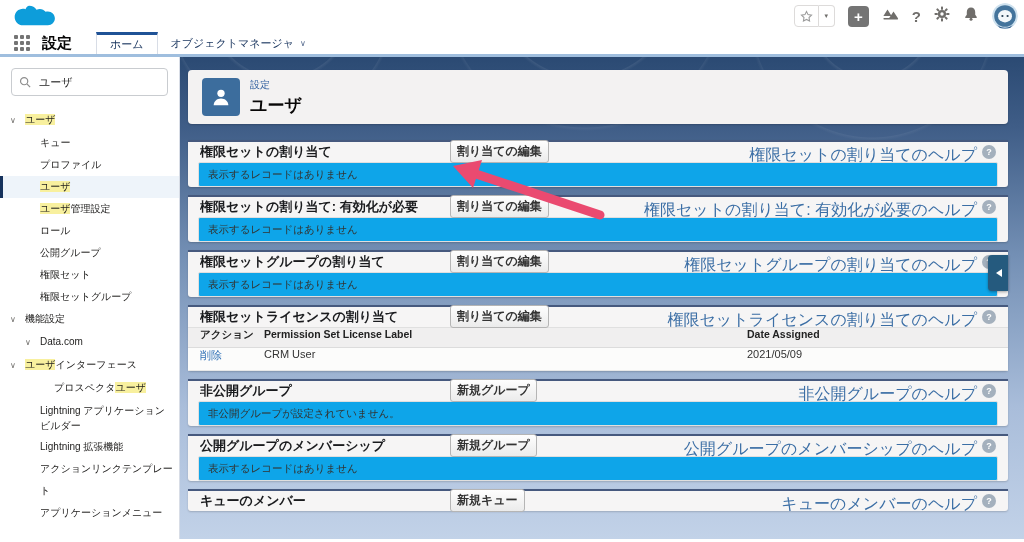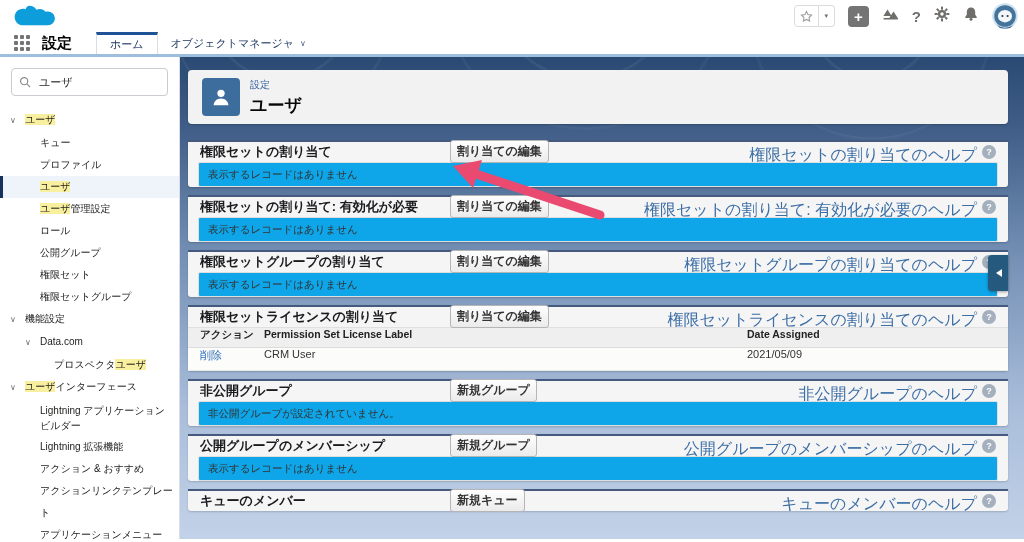--- a/index.html
+++ b/index.html
@@ -219,25 +219,24 @@
     <div class="tree-item lvl1"><span class="t-pre">キュー</span><span class="t-hl"></span><span class="t-post"></span></div>
     <div class="tree-item lvl1"><span class="t-pre">プロファイル</span><span class="t-hl"></span><span class="t-post"></span></div>
     <div class="tree-item lvl1 selected"><span class="t-pre"></span><span class="t-hl">ユーザ</span><span class="t-post"></span></div>
     <div class="tree-item lvl1"><span class="t-pre"></span><span class="t-hl">ユーザ</span><span class="t-post">管理設定</span></div>
     <div class="tree-item lvl1"><span class="t-pre">ロール</span><span class="t-hl"></span><span class="t-post"></span></div>
     <div class="tree-item lvl1"><span class="t-pre">公開グループ</span><span class="t-hl"></span><span class="t-post"></span></div>
     <div class="tree-item lvl1"><span class="t-pre">権限セット</span><span class="t-hl"></span><span class="t-post"></span></div>
     <div class="tree-item lvl1"><span class="t-pre">権限セットグループ</span><span class="t-hl"></span><span class="t-post"></span></div>
     <div class="tree-item lvl0 has-caret"><span class="caret">∨</span><span class="t-pre">機能設定</span><span class="t-hl"></span><span class="t-post"></span></div>
     <div class="tree-item lvl1 has-caret"><span class="caret">∨</span><span class="t-pre">Data.com</span><span class="t-hl"></span><span class="t-post"></span></div>
+    <div class="tree-item lvl0 has-caret"><span class="caret">∨</span><span class="t-pre"></span><span class="t-hl">ユーザ</span><span class="t-post">インターフェース</span></div>
     <div class="tree-item lvl2"><span class="t-pre">プロスペクタ</span><span class="t-hl">ユーザ</span><span class="t-post"></span></div>
-    <div class="tree-item lvl0 has-caret"><span class="caret">∨</span><span class="t-pre"></span><span class="t-hl">ユーザ</span><span class="t-post">インターフェース</span></div>
     <div class="tree-item lvl1 wrap2"><span class="t-pre">Lightning アプリケーションビルダー</span><span class="t-hl"></span><span class="t-post"></span></div>
     <div class="tree-item lvl1"><span class="t-pre">Lightning 拡張機能</span><span class="t-hl"></span><span class="t-post"></span></div>
-    <div class="tree-item lvl1"><span class="t-pre">アクション &amp; おすすめ</span><span class="t-hl"></span><span class="t-post"></span></div>
     <div class="tree-item lvl1"><span class="t-pre">アクションリンクテンプレート</span><span class="t-hl"></span><span class="t-post"></span></div>
     <div class="tree-item lvl1"><span class="t-pre">アプリケーションメニュー</span><span class="t-hl"></span><span class="t-post"></span></div>
 
   </div>
 
   <div class="main">
     <div class="content">
 
       <div class="page-header">
         <span class="ph-icon">

